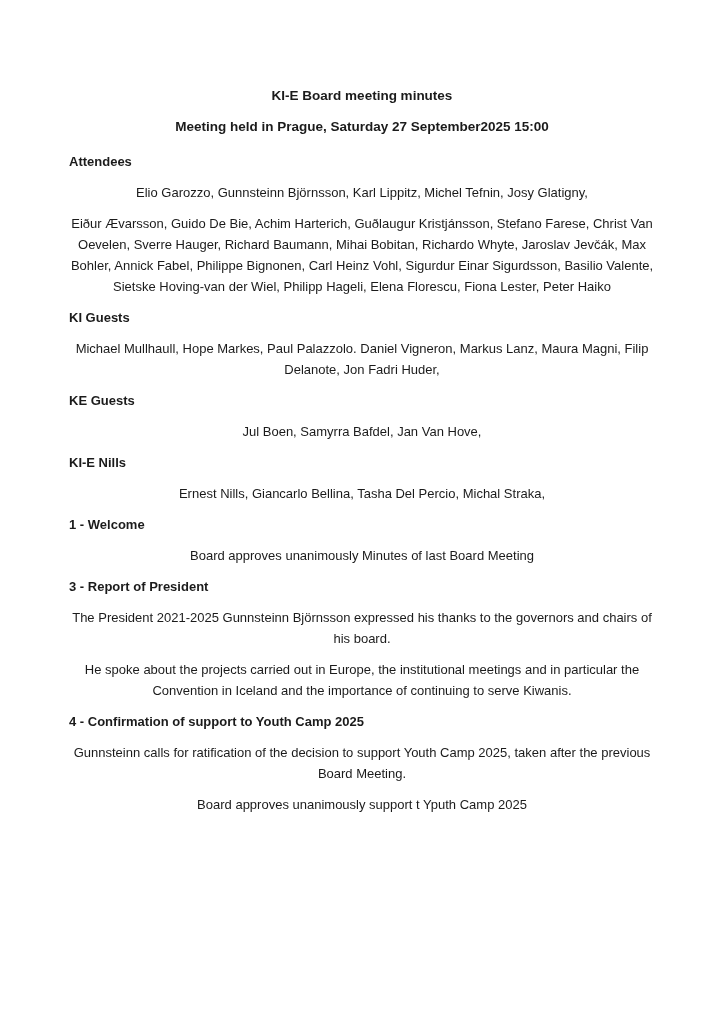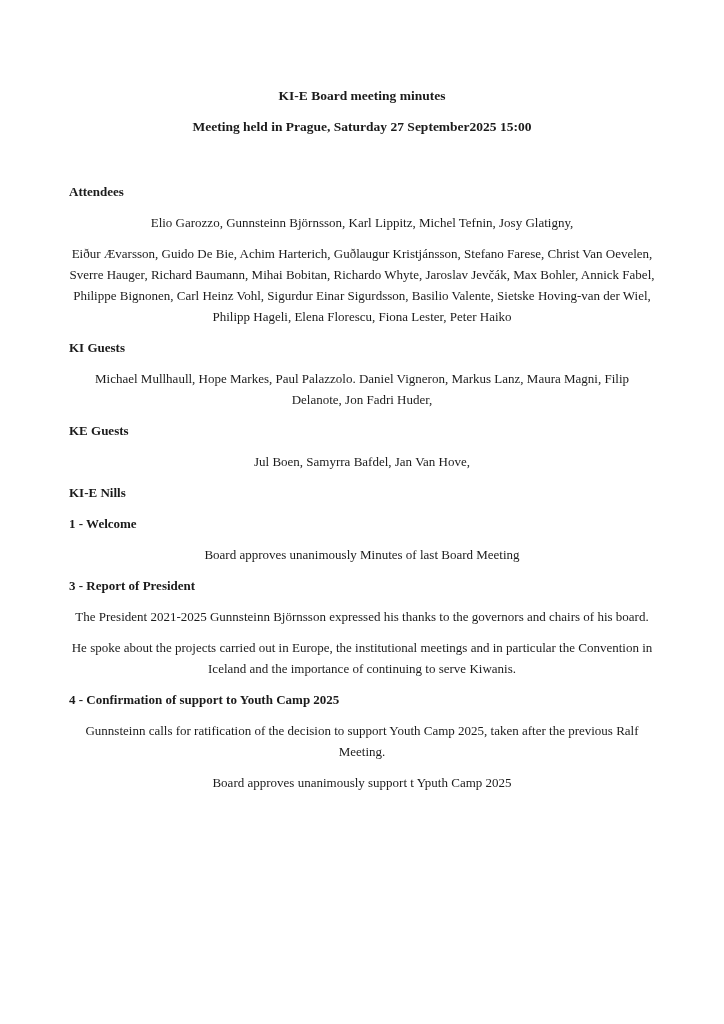--- a/index.html
+++ b/index.html
@@ -7,21 +7,21 @@
     padding: 0;
     background: #ffffff;
   }
   .page {
     position: relative;
     width: 724px;
     height: 1024px;
     box-sizing: border-box;
     background: #ffffff;
     padding: 85px 69px 0 69px;
-    font-family: Liberation Serif, serif;
+    font-family: Liberation Sans, sans-serif;
     font-size: 13px;
     line-height: 21px;
     color: #1b1b1b;
     overflow: hidden;
   }
   .doc-title,
   .doc-subtitle {
     margin: 0 0 10px 0;
     font-size: 13.5px;
     font-weight: bold;
@@ -32,21 +32,21 @@
     margin: 0 0 10px 0;
     font-size: 13px;
     font-weight: bold;
     line-height: 21px;
   }
   .para {
     margin: 0 0 10px 0;
     text-align: center;
   }
   .gap-top {
-    margin-top: 44px;
+    margin-top: 14px;
   }
 </style>
 </head>
 <body>
 
 <div class="page">
 
   <h1 class="doc-title">KI-E Board meeting minutes</h1>
   <h2 class="doc-subtitle">Meeting held in Prague, Saturday 27 September2025  15:00</h2>
 
@@ -54,26 +54,27 @@
   <p class="para">Elio Garozzo, Gunnsteinn Björnsson, Karl Lippitz, Michel Tefnin, Josy Glatigny,</p>
   <p class="para">Eiður Ævarsson, Guido De Bie, Achim Harterich, Guðlaugur Kristjánsson, Stefano Farese, Christ Van Oevelen, Sverre Hauger,  Richard Baumann, Mihai Bobitan, Richardo Whyte,  Jaroslav Jevčák, Max Bohler, Annick Fabel, Philippe Bignonen, Carl Heinz Vohl, Sigurdur Einar Sigurdsson, Basilio Valente, Sietske Hoving-van der Wiel, Philipp Hageli, Elena Florescu, Fiona Lester, Peter Haiko</p>
 
   <h3 class="heading">KI Guests</h3>
   <p class="para">Michael Mullhaull, Hope Markes,  Paul Palazzolo. Daniel Vigneron, Markus Lanz, Maura Magni, Filip Delanote, Jon Fadri Huder,</p>
 
   <h3 class="heading">KE Guests</h3>
   <p class="para">Jul Boen, Samyrra Bafdel, Jan Van Hove,</p>
 
   <h3 class="heading">KI-E Nills</h3>
+  <p class="para">Ernest Nills, Giancarlo Bellina, Tasha Del Percio, Michal Straka,</p>
 
   <h3 class="heading">1 - Welcome</h3>
 
   <p class="para">Board approves unanimously Minutes of last Board Meeting</p>
 
   <h3 class="heading">3 - Report of President</h3>
   <p class="para">The President 2021-2025 Gunnsteinn Björnsson expressed his thanks to the governors and chairs of his board.</p>
   <p class="para">He spoke about the projects carried out in Europe, the institutional meetings and in particular the Convention in Iceland and the importance of continuing to serve Kiwanis.</p>
 
   <h3 class="heading">4 - Confirmation of support to Youth Camp 2025</h3>
-  <p class="para">Gunnsteinn calls for ratification of the decision to support Youth Camp 2025, taken after the previous Ralf Meeting.</p>
+  <p class="para">Gunnsteinn calls for ratification of the decision to support Youth Camp 2025, taken after the previous Board Meeting.</p>
   <p class="para">Board approves unanimously support t Yputh Camp 2025</p>
 
 </div>
 
 </body></html>

